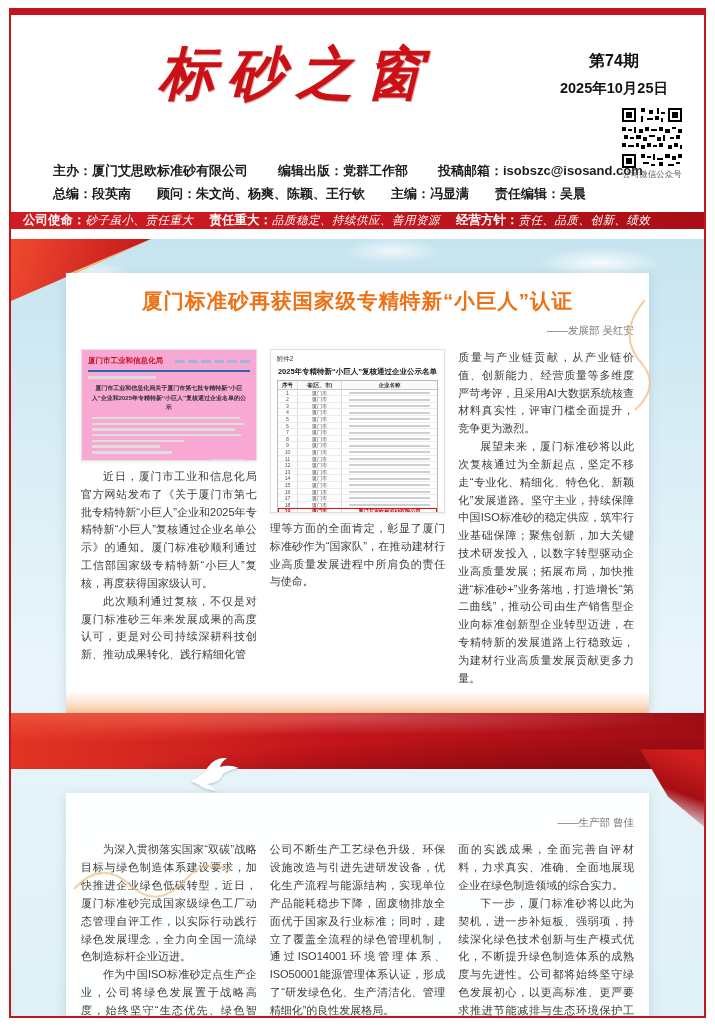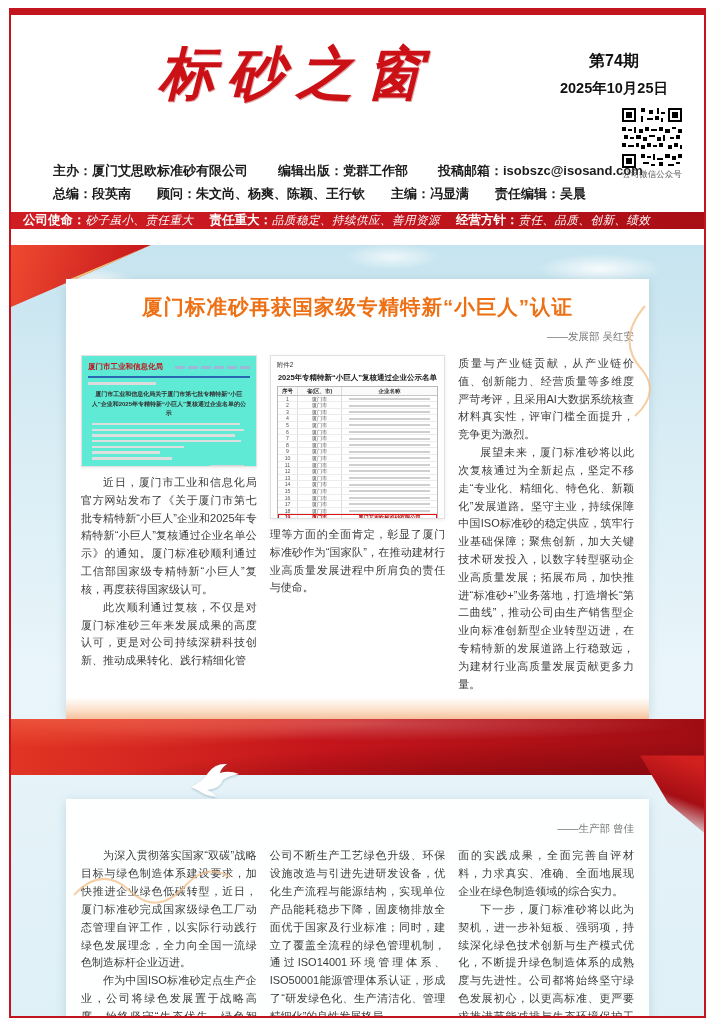--- a/index.html
+++ b/index.html
@@ -38,21 +38,21 @@
   .info-row.r2 .info-item { margin-right:26px; }
 
   
   .values-banner { margin-top:7px; height:17px; background:linear-gradient(93deg,#d01c23 0%,#c3151d 55%,#a80e15 100%);
     color:#fff; display:flex; align-items:center; padding:0 12px; white-space:nowrap; }
   .vb-item { margin-right:16px; display:flex; align-items:baseline; }
   .vb-label { font-weight:bold; font-size:12.5px; }
   .vb-value { font-family:"DejaVu Serif", serif; font-style:italic; font-size:11.5px; letter-spacing:.5px; }
 
   
-  .main { flex:1; position:relative; margin-top:16px; overflow:hidden;
+  .main { flex:1; position:relative; margin-top:10px; overflow:hidden;
     background:linear-gradient(180deg,#c6e4ef 0%,#d9edf5 26%,#e9f5fa 55%,#dff0f7 100%); }
   .clouds { position:absolute; left:0; top:0; right:0; height:120px; pointer-events:none;
     background:
       radial-gradient(60px 18px at 12% 30%, rgba(255,255,255,.9), rgba(255,255,255,0) 70%),
       radial-gradient(90px 22px at 85% 20%, rgba(255,255,255,.85), rgba(255,255,255,0) 70%),
       radial-gradient(70px 18px at 55% 10%, rgba(255,255,255,.7), rgba(255,255,255,0) 70%); }
   .corner-ribbon { position:absolute; top:0; left:0; width:250px; height:62px;
     background:linear-gradient(105deg,#ef4a30 0%,#c4151b 55%,#9c0c12 100%);
     clip-path:polygon(0 0,56% 0,24% 58%,0 100%); }
   .corner-ribbon:after { content:""; position:absolute; inset:0; background:#f3c87e;
@@ -64,21 +64,21 @@
   .card2 { background:rgba(255,255,255,.94); padding-bottom:12px; }
   .a-title { text-align:center; color:#ee7014; font-size:20.5px; font-weight:bold; letter-spacing:1px; }
   .a-byline { text-align:right; font-size:10.5px; color:#787878; margin-top:9px; }
   .cols { display:flex; gap:13px; margin-top:11px; }
   .col { flex:1; min-width:0; font-size:11px; line-height:1.62; color:#3b3b3b; text-align:justify; }
   .col p { margin:0; }
   .col p.indent { text-indent:2em; }
   .swirl { position:absolute; pointer-events:none; }
 
   
-  .gov-shot { border:1px solid #e3e3e3; background:#5eead4; height:112px; margin-bottom:7px;
+  .gov-shot { border:1px solid #e3e3e3; background:#f9a8d4; height:112px; margin-bottom:7px;
     padding:5px 6px; overflow:hidden; box-shadow:0 1px 3px rgba(0,0,0,.08); }
   .gs-head { display:flex; align-items:center; gap:4px; border-bottom:2px solid #2a67b1; padding-bottom:3px; }
   .gs-site { color:#c3151d; font-weight:bold; font-size:7.5px; white-space:nowrap; }
   .gs-nav { flex:1; display:flex; gap:3px; justify-content:flex-end; }
   .gs-nav i { width:10px; height:3px; background:#9db7d6; }
   .gs-crumb { width:42%; height:3px; background:#dcdcdc; margin:4px 0 5px; }
   .gs-doc-title { font-size:6px; font-weight:bold; color:#333; text-align:center; line-height:1.6; margin:2px 3px 4px; }
   .gs-lines { padding:0 4px; }
   .gs-lines i { display:block; height:2.5px; background:#dedede; margin:3.2px 0; }
   .gs-sign { display:flex; flex-direction:column; align-items:flex-end; gap:3px; padding:2px 6px 0; }

